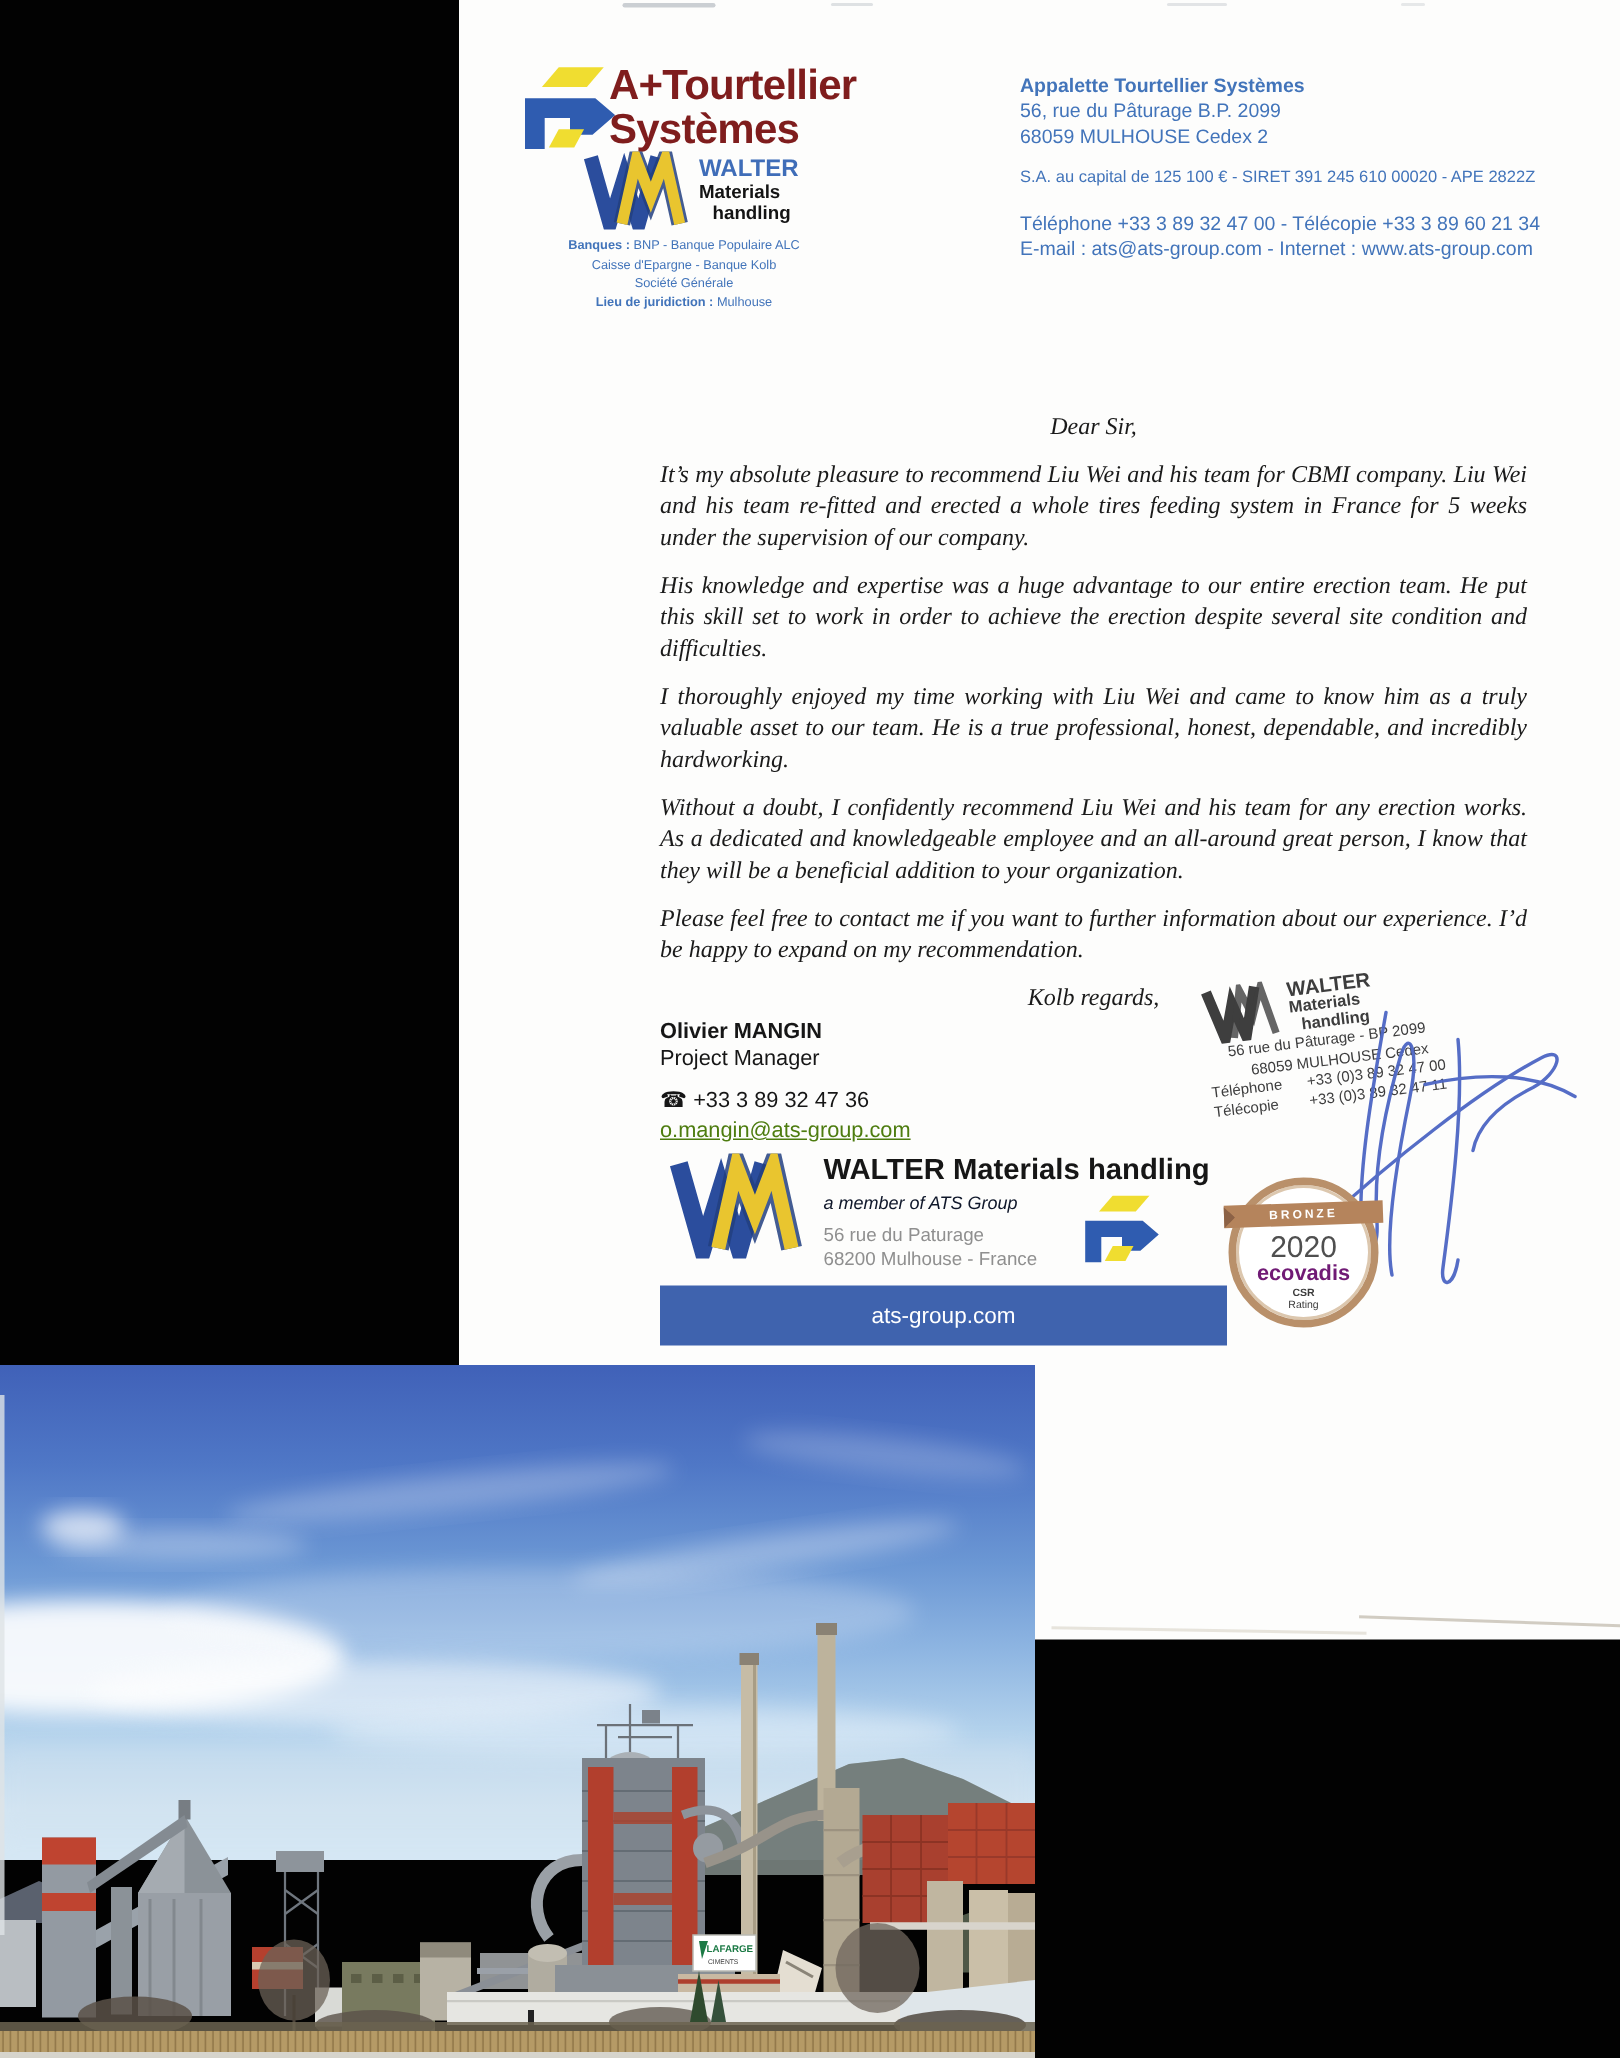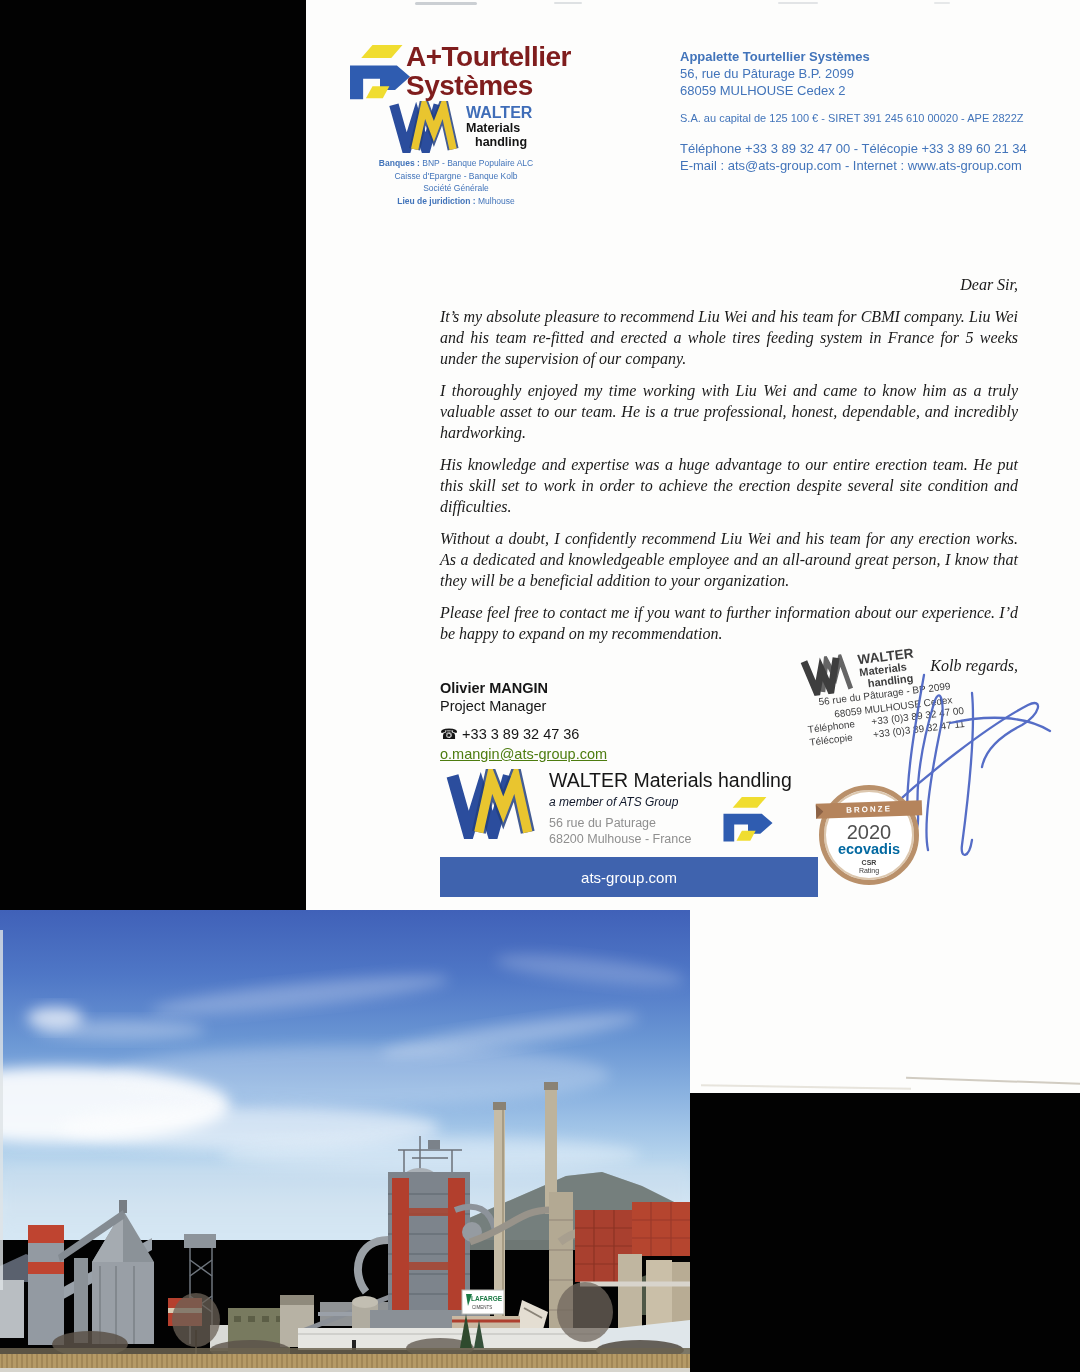--- a/index.html
+++ b/index.html
@@ -26,56 +26,56 @@
   #co-block{left:374px;top:48px;color:#4274ba;font-size:13px;line-height:17px;}
   #co-block .nm{font-weight:700;}
   #co-block .legal{font-size:11px;margin-top:11px;}
   #co-block .tel{margin-top:13px;}
 
   
   #body-text{left:134px;top:274px;width:578px;color:#1a1a1a;
              font-family:"Liberation Serif","DejaVu Serif",serif;font-style:italic;
              font-size:16px;line-height:21px;}
   #body-text p{margin:0 0 11px 0;text-align:justify;}
-  #body-text p.nj{text-align:right;}
+  #body-text p.nj{text-align:center;}
   #signer{left:134px;top:679px;font-size:14.5px;line-height:18px;color:#161616;}
   #signer .nm{font-weight:700;}
   #signer .phone{margin-top:10px;}
   #signer .mail{color:#4d7c0f;text-decoration:underline;margin-top:2px;}
 
   
   #stamp{left:498px;top:646px;width:215px;transform:rotate(-7deg);opacity:.92;color:#2d2d2d;}
   #stamp .row{display:flex;align-items:flex-start;}
   #stamp .wtxt{margin-left:4px;line-height:12px;padding-top:2px;}
   #stamp .s1{font-weight:800;font-size:13.5px;}
   #stamp .s2,#stamp .s3{font-weight:700;font-size:11px;}
   #stamp .s3{padding-left:7px;}
   #stamp .addr{font-size:10px;line-height:12.5px;margin-top:1px;padding-left:14px;}
   #stamp .trow{display:flex;font-size:10px;line-height:12.5px;}
   #stamp .trow .lb{width:64px;}
 
   
   #wm-foot{left:139px;top:769px;}
   #foot-text{left:243px;top:769px;}
-  #foot-text .brand{font-weight:400;font-size:19.5px;color:#161616;}
+  #foot-text .brand{font-weight:700;font-size:19.5px;color:#161616;}
   #foot-text .member{font-style:italic;color:#0f172a;font-size:12px;margin-top:3px;}
   #foot-text .fa{color:#8f8f8f;font-size:12.5px;line-height:16px;margin-top:6px;}
   #ats-foot{left:416px;top:797px;}
   #site-bar{left:134px;top:857px;width:378px;height:40px;background:#3f63ae;color:#fff;
             display:flex;align-items:center;justify-content:center;font-size:15px;}
 
   
   #badge{left:513px;top:785px;width:90px;height:90px;border-radius:50%;
          border:5px solid #b9906a;background:#fff;box-shadow:inset 0 0 0 2px #dcc7ae;text-align:center;}
   #badge .ribbon{position:absolute;left:-8px;right:-8px;top:12px;height:15px;background:#b5845c;
                  color:#fff;font-weight:700;font-size:8px;letter-spacing:2px;line-height:15px;transform:rotate(-2deg);}
   #badge .ribbon:before{content:"";position:absolute;left:-5px;top:3px;border:5px solid #8c6246;
                  border-left-color:transparent;border-bottom-color:transparent;transform:rotate(45deg);}
   #badge .year{margin-top:32px;font-size:20px;color:#4f4f4f;line-height:20px;}
-  #badge .ev{font-size:14.5px;font-weight:700;color:#0369a1;line-height:15px;}
+  #badge .ev{font-size:14.5px;font-weight:700;color:#701a75;line-height:15px;}
   #badge .csr{font-size:7px;font-weight:800;color:#3d3d3d;line-height:7.5px;margin-top:2px;}
   #badge .csr .r2{font-weight:400;}
 
   
   #sig{left:470px;top:635px;}
 
   
   #photo{left:0;top:910px;width:690px;height:462px;}
 </style>
 </head>
@@ -125,22 +125,22 @@
       <div>56, rue du Pâturage B.P. 2099</div>
       <div>68059 MULHOUSE Cedex 2</div>
       <div class="legal">S.A. au capital de 125 100 € - SIRET 391 245 610 00020 - APE 2822Z</div>
       <div class="tel">Téléphone +33 3 89 32 47 00 - Télécopie +33 3 89 60 21 34</div>
       <div>E-mail : ats@ats-group.com - Internet : www.ats-group.com</div>
     </div>
 
     <div id="body-text" class="abs">
       <p class="nj">Dear Sir,</p>
       <p>It’s my absolute pleasure to recommend Liu Wei and his team for CBMI company. Liu Wei and his team re-fitted and erected a whole tires feeding system in France for 5 weeks under the supervision of our company.</p>
+      <p>His knowledge and expertise was a huge advantage to our entire erection team. He put this skill set to work in order to achieve the erection despite several site condition and difficulties.</p>
       <p>I thoroughly enjoyed my time working with Liu Wei and came to know him as a truly valuable asset to our team. He is a true professional, honest, dependable, and incredibly hardworking.</p>
-      <p>His knowledge and expertise was a huge advantage to our entire erection team. He put this skill set to work in order to achieve the erection despite several site condition and difficulties.</p>
       <p>Without a doubt, I confidently recommend Liu Wei and his team for any erection works. As a dedicated and knowledgeable employee and an all-around great person, I know that they will be a beneficial addition to your organization.</p>
       <p>Please feel free to contact me if you want to further information about our experience. I’d be happy to expand on my recommendation.</p>
       <p class="nj">Kolb regards,</p>
     </div>
 
     <div id="signer" class="abs">
       <div class="nm">Olivier MANGIN</div>
       <div>Project Manager</div>
       <div class="phone">
         <span>☎</span>

